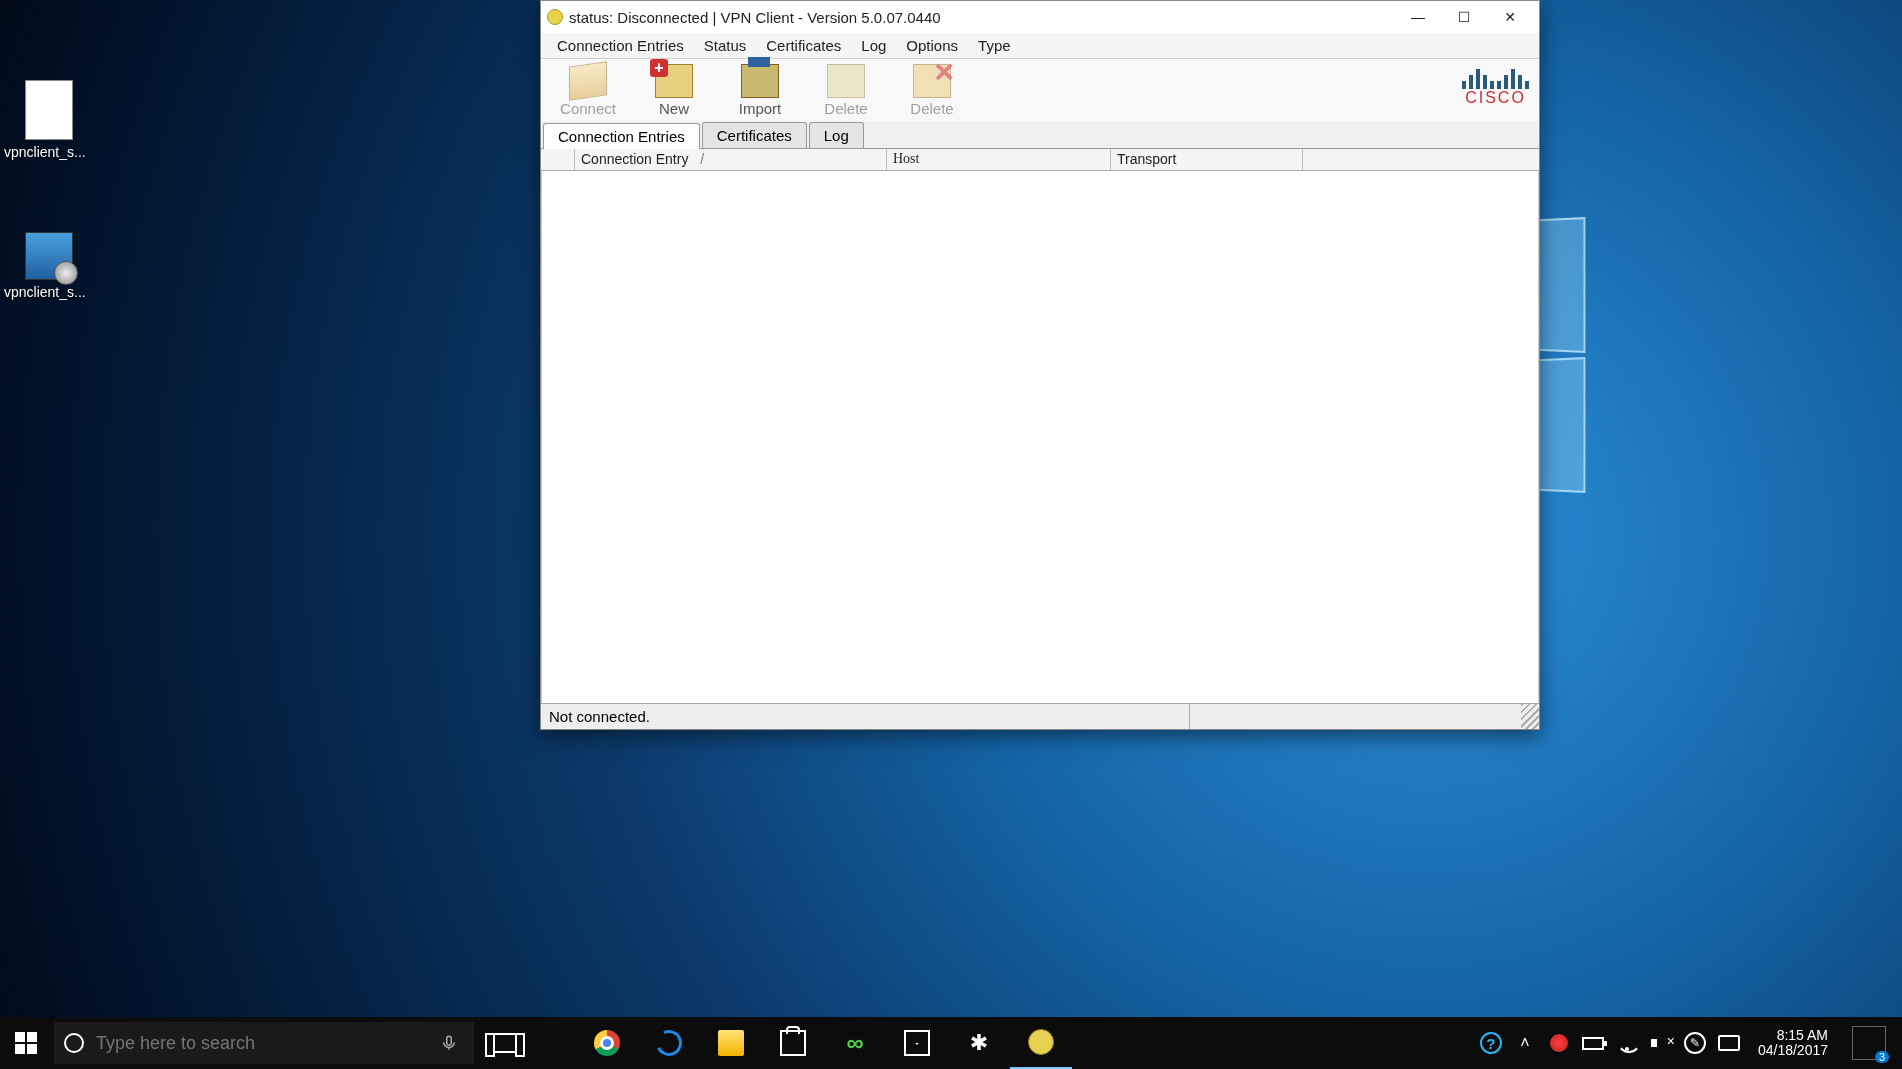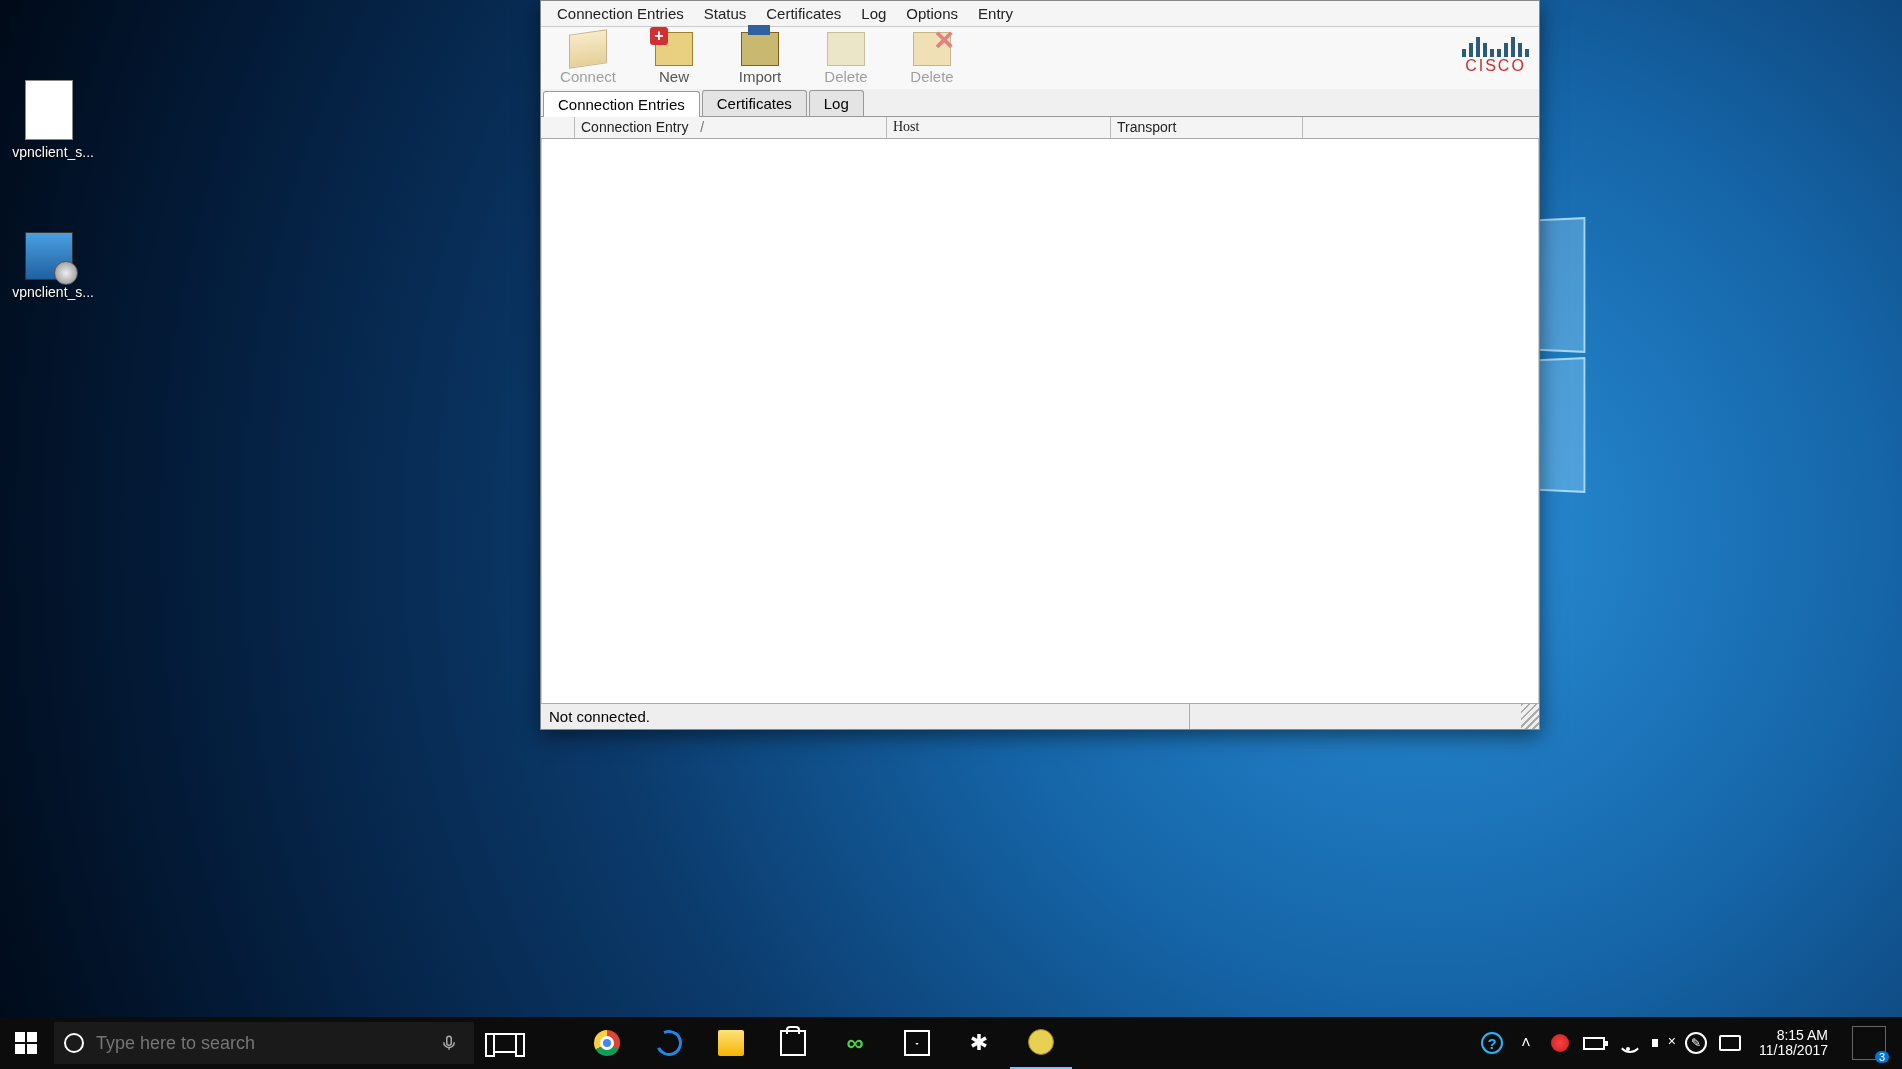--- a/index.html
+++ b/index.html
@@ -3,21 +3,21 @@
 <meta charset="utf-8">
 <style>
 * { margin: 0; padding: 0; box-sizing: border-box; font-family: "Segoe UI", Tahoma, sans-serif; }
 html, body { width: 1902px; height: 1069px; overflow: hidden; }
 body {
   background: radial-gradient(circle at 75% 50%, #2a8fd8 0%, #1565a8 30%, #0b3a6b 55%, #041e3e 80%, #000a18 100%);
   position: relative;
 }
 
 
-.desktop-icon { position: absolute; width: 90px; text-align: right; color: #fff; font-size: 14px; text-shadow: 1px 1px 2px #000; }
+.desktop-icon { position: absolute; width: 90px; text-align: left; color: #fff; font-size: 14px; text-shadow: 1px 1px 2px #000; }
 .desktop-icon .ico { width: 48px; height: 60px; margin: 0 auto 4px; background: #fff; border: 1px solid #888; position: relative; }
 .desktop-icon .ico.exe { background: linear-gradient(#4aa0e0,#2060a0); width: 48px; height: 48px; border: 1px solid #333; }
 .desktop-icon .ico .disc { position: absolute; bottom: -6px; right: -6px; width: 24px; height: 24px; border-radius: 50%; background: radial-gradient(#eee,#888); border: 1px solid #555; }
 .desktop-icon .lbl { white-space: nowrap; overflow: hidden; text-overflow: ellipsis; }
 
 
 .winlogo { position: absolute; right: 300px; top: 220px; width: 300px; height: 300px; transform: none; }
 .winlogo .pane { position: absolute; width: 140px; height: 130px; background: rgba(160,220,255,0.35); border: 2px solid rgba(200,240,255,0.7); transform: perspective(800px) rotateY(-30deg); }
 
 
@@ -139,28 +139,35 @@
 </div>
 
 <div class="winlogo">
   <div class="pane" style="left:0;top:0;"></div>
   <div class="pane" style="left:150px;top:0;"></div>
   <div class="pane" style="left:0;top:140px;"></div>
   <div class="pane" style="left:150px;top:140px;"></div>
 </div>
 
 <div class="app">
+  <div class="titlebar">
+    <div class="appicon"></div>
+    <div class="ttxt">status: Disconnected | VPN Client - Version 5.0.07.0440</div>
+    <div class="winbtn">—</div>
+    <div class="winbtn">☐</div>
+    <div class="winbtn close">✕</div>
+  </div>
 
   <div class="menubar">
     <div class="mitem">Connection Entries</div>
     <div class="mitem">Status</div>
     <div class="mitem">Certificates</div>
     <div class="mitem">Log</div>
     <div class="mitem">Options</div>
-    <div class="mitem">Entry</div>
+    <div class="mitem">Type</div>
   </div>
 
   <div class="toolbar">
     <div class="tbtn disabled">
       <div class="tic ic-connect"></div>
       <div>Connect</div>
     </div>
     <div class="tbtn">
       <div class="tic ic-new"></div>
       <div>New</div>
@@ -290,20 +297,20 @@
         <div class="vol"></div>
       </div>
     <div class="ti">
         <div class="pen">✎</div>
       </div>
     <div class="ti">
         <div class="kbd"></div>
       </div>
     <div class="clock">
       <div>8:15 AM</div>
-      <div>11/18/2017</div>
+      <div>04/18/2017</div>
     </div>
     <div class="notif">
       <span></span>
       <div class="badge">3</div>
     </div>
   </div>
 </div>
 
 </body></html>

